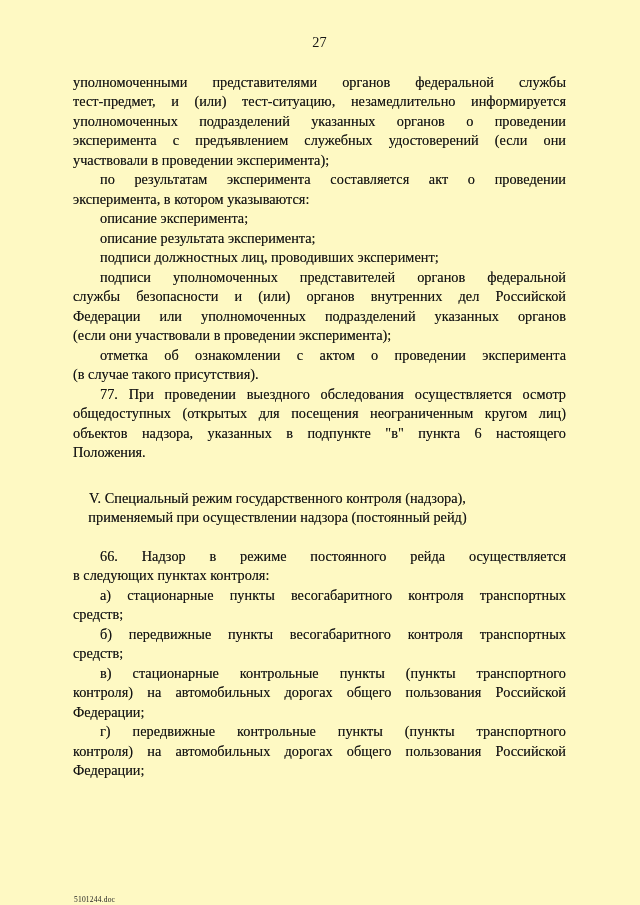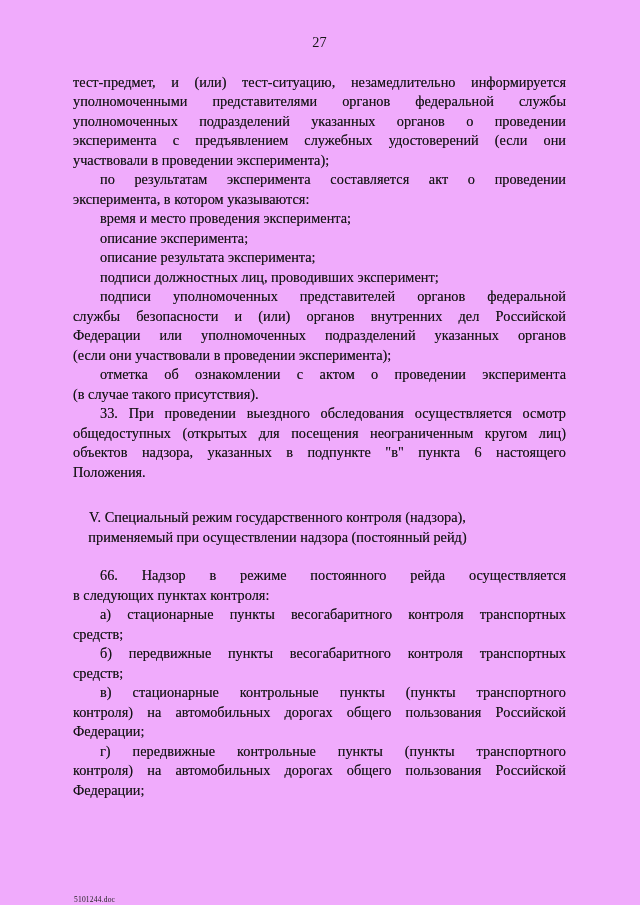--- a/index.html
+++ b/index.html
@@ -13,21 +13,21 @@
   body {
     font-family: "Liberation Serif", "DejaVu Serif", serif;
     color: #161616;
     font-size: 14.3px;
     line-height: 19.5px;
   }
   .page {
     position: relative;
     width: 640px;
     height: 905px;
-    background: #f0abfc;
+    background: #fef9c3;
   }
   .content {
     position: absolute;
     left: 73px;
     top: 0;
     width: 493px;
   }
   .page-number {
     margin: 33px 0 20px 0;
     text-align: center;
@@ -62,32 +62,29 @@
 </head>
 <body>
 
 <div class="page">
   <div class="content">
 
     <div class="page-number">27</div>
 
     <div id="body-before">
         <div class="para">
+          <div class="line jst">уполномоченными представителями органов федеральной службы</div>
           <div class="line jst">тест-предмет, и (или) тест-ситуацию, незамедлительно информируется</div>
-          <div class="line jst">уполномоченными представителями органов федеральной службы</div>
           <div class="line jst">уполномоченных подразделений указанных органов о проведении</div>
           <div class="line jst">эксперимента с предъявлением служебных удостоверений (если они</div>
           <div class="line">участвовали в проведении эксперимента);</div>
         </div>
         <div class="para">
           <div class="line ind jst">по результатам эксперимента составляется акт о проведении</div>
           <div class="line">эксперимента, в котором указываются:</div>
-        </div>
-        <div class="para">
-          <div class="line ind">время и место проведения эксперимента;</div>
         </div>
         <div class="para">
           <div class="line ind">описание эксперимента;</div>
         </div>
         <div class="para">
           <div class="line ind">описание результата эксперимента;</div>
         </div>
         <div class="para">
           <div class="line ind">подписи должностных лиц, проводивших эксперимент;</div>
         </div>
@@ -95,21 +92,21 @@
           <div class="line ind jst">подписи уполномоченных представителей органов федеральной</div>
           <div class="line jst">службы безопасности и (или) органов внутренних дел Российской</div>
           <div class="line jst">Федерации или уполномоченных подразделений указанных органов</div>
           <div class="line">(если они участвовали в проведении эксперимента);</div>
         </div>
         <div class="para">
           <div class="line ind jst">отметка об ознакомлении с актом о проведении эксперимента</div>
           <div class="line">(в случае такого присутствия).</div>
         </div>
         <div class="para">
-          <div class="line ind jst">33. При проведении выездного обследования осуществляется осмотр</div>
+          <div class="line ind jst">77. При проведении выездного обследования осуществляется осмотр</div>
           <div class="line jst">общедоступных (открытых для посещения неограниченным кругом лиц)</div>
           <div class="line jst">объектов надзора, указанных в подпункте "в" пункта 6 настоящего</div>
           <div class="line">Положения.</div>
         </div>
       </div>
 
     <div class="heading">
       <div class="line">V. Специальный режим государственного контроля (надзора),</div>
       <div class="line">применяемый при осуществлении надзора (постоянный рейд)</div>
     </div>

